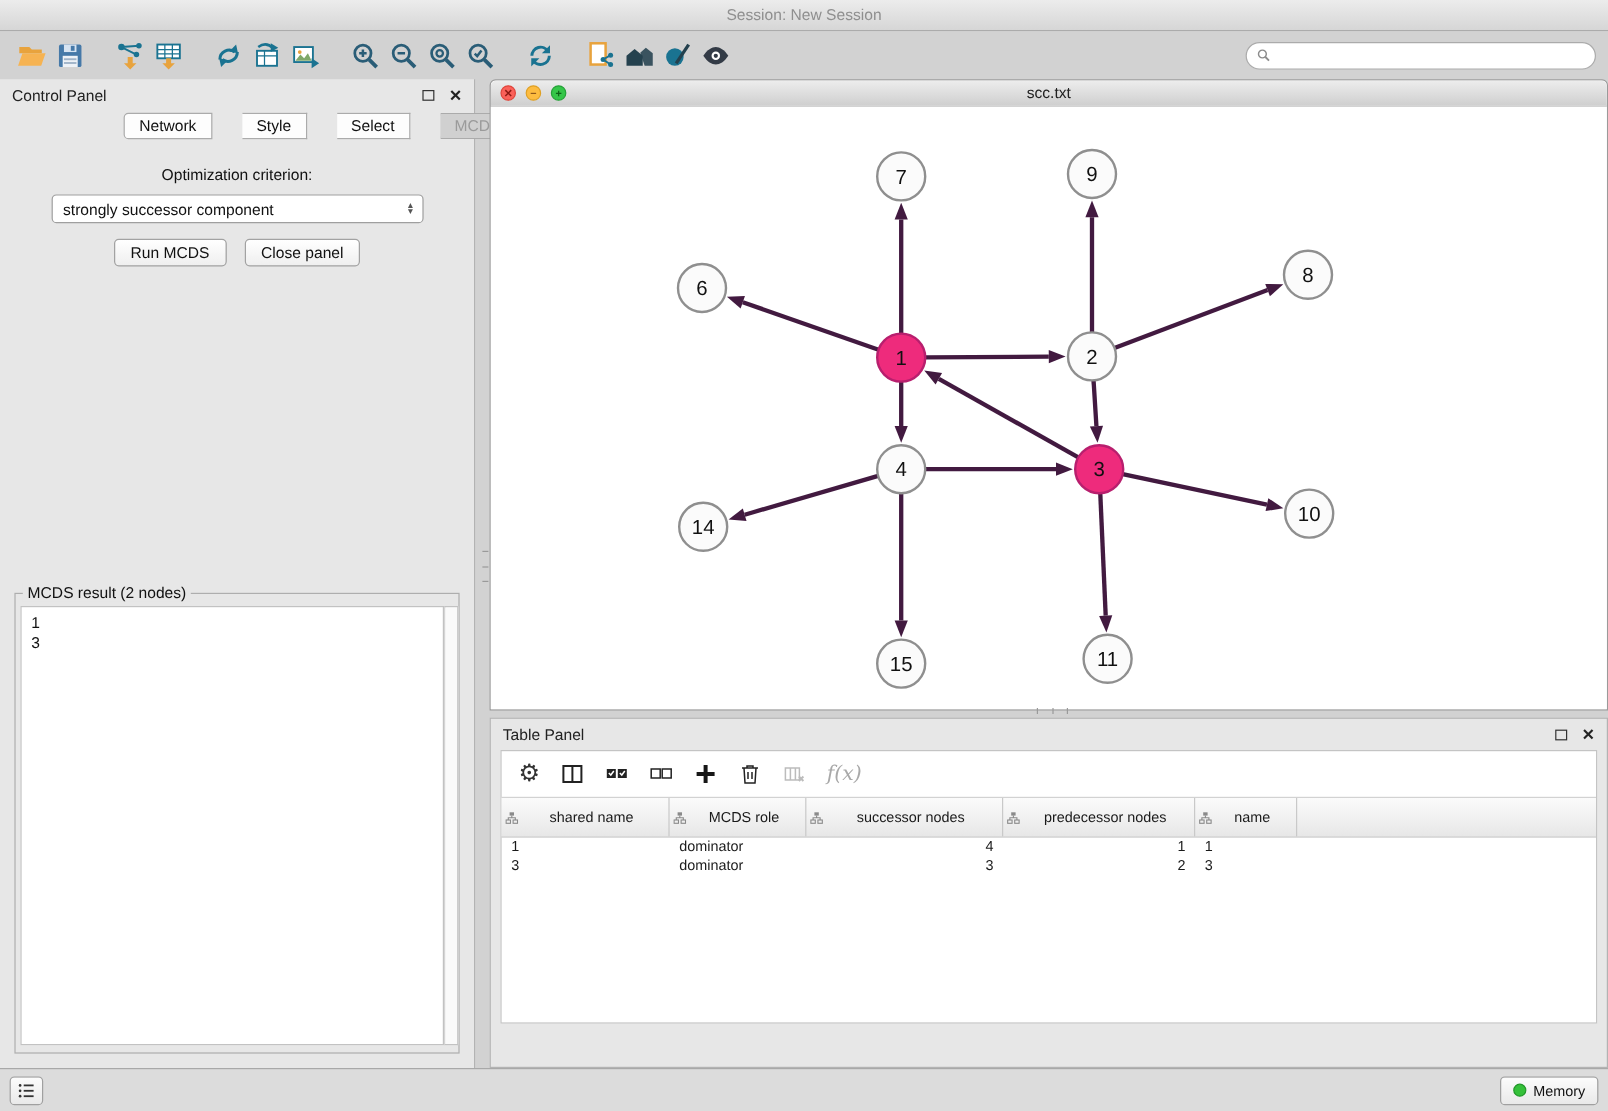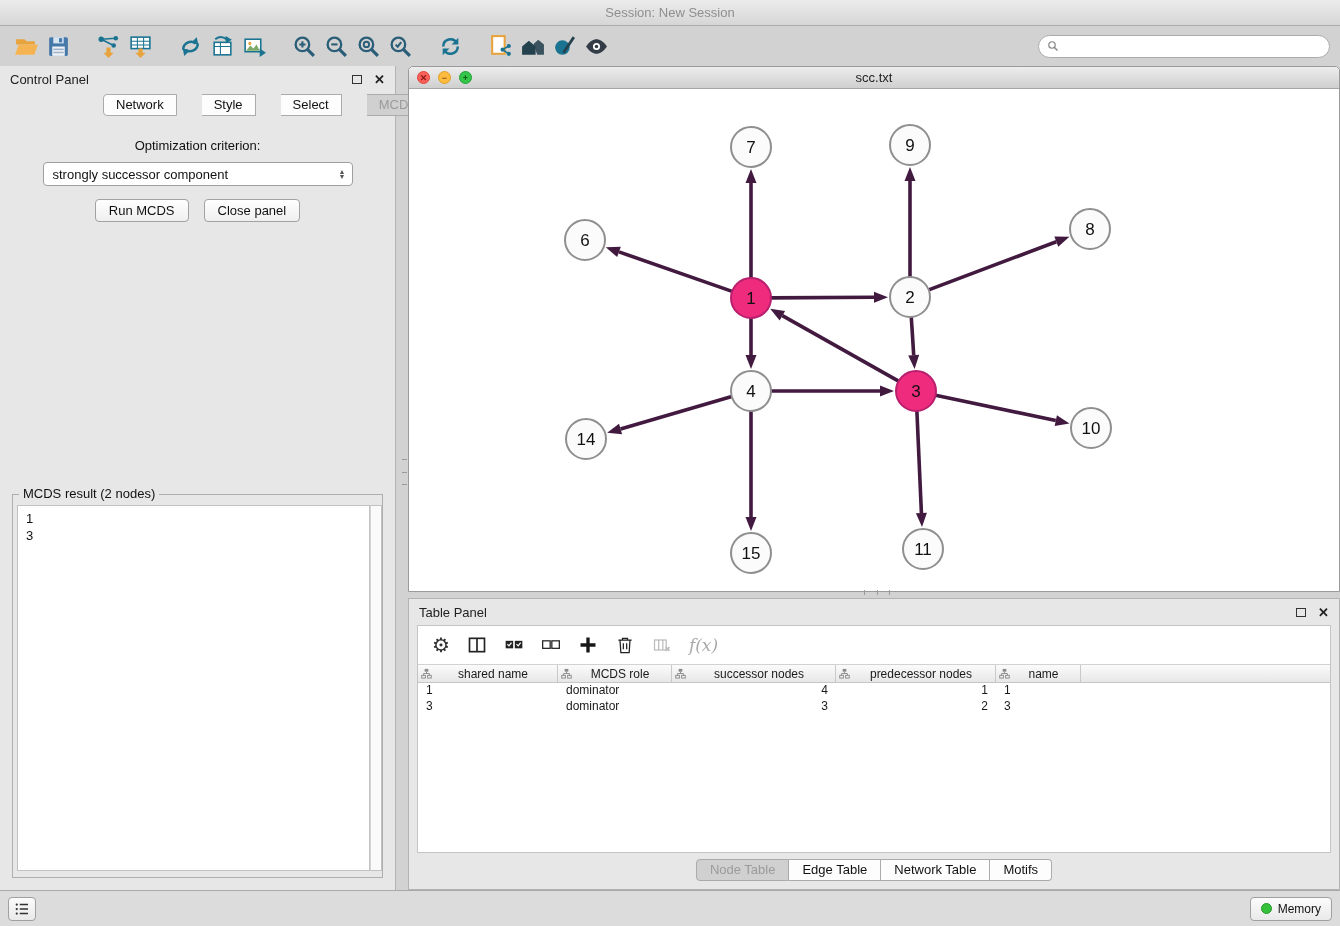--- a/index.html
+++ b/index.html
@@ -134,21 +134,21 @@
   }
   .tp-body {
     position:absolute; left:8px; right:8px; top:26px; bottom:36px;
     background:#fff; border:1px solid #c4c4c4;
   }
   .tp-toolbar { height:38px; display:flex; align-items:center; gap:17px; padding:0 14px; }
   .tp-toolbar .tpi { display:inline-flex; align-items:center; justify-content:center; }
   .tp-toolbar svg { width:20px; height:20px; }
   .gear-glyph { font-size:20px; color:#333; line-height:1; }
   .fx-glyph { font-family:"DejaVu Serif", serif; font-style:italic; font-size:17px; color:#a9a9a9; }
-  .tbl-header { display:flex; height:19px;
+  .tbl-header { display:flex; height:34px;
     background:linear-gradient(#fbfbfb,#e7e7e7);
     border-top:1px solid #d2d2d2; border-bottom:1px solid #c6c6c6;
   }
   .th-cell {
     display:flex; align-items:center; font-size:12px; color:#1a1a1a;
     border-right:1px solid #c9c9c9; padding:0 3px;
   }
   .th-cell .th-label { flex:1; text-align:center; }
   .tbl-row { display:flex; height:16px; font-size:12px; color:#1a1a1a; }
   .td-cell { padding:0 8px; overflow:hidden; white-space:nowrap; }
@@ -540,26 +540,20 @@
           </div>
           <div class="tbl-row">
             <div class="td-cell" style="width: 140px; text-align: left;">3</div>
             <div class="td-cell" style="width: 114px; text-align: left;">dominator</div>
             <div class="td-cell" style="width: 164px; text-align: right;">3</div>
             <div class="td-cell" style="width: 160px; text-align: right;">2</div>
             <div class="td-cell" style="width: 85px; text-align: left;">3</div>
           </div>
         </div>
     </div>
-    <div class="tp-tabs">
-      <span class="tp-tab active">Node Table</span>
-      <span class="tp-tab">Edge Table</span>
-      <span class="tp-tab">Network Table</span>
-      <span class="tp-tab">Motifs</span>
-    </div>
   </div>
 
 </div>
 
 <div class="statusbar">
   <span class="status-left-btn">
     <svg viewBox="0 0 24 24">
         <circle cx="5" cy="6" r="1.5" fill="#333"></circle>
         <rect x="9" y="5" width="11" height="2" fill="#333"></rect>
         <circle cx="5" cy="12" r="1.5" fill="#333"></circle>

